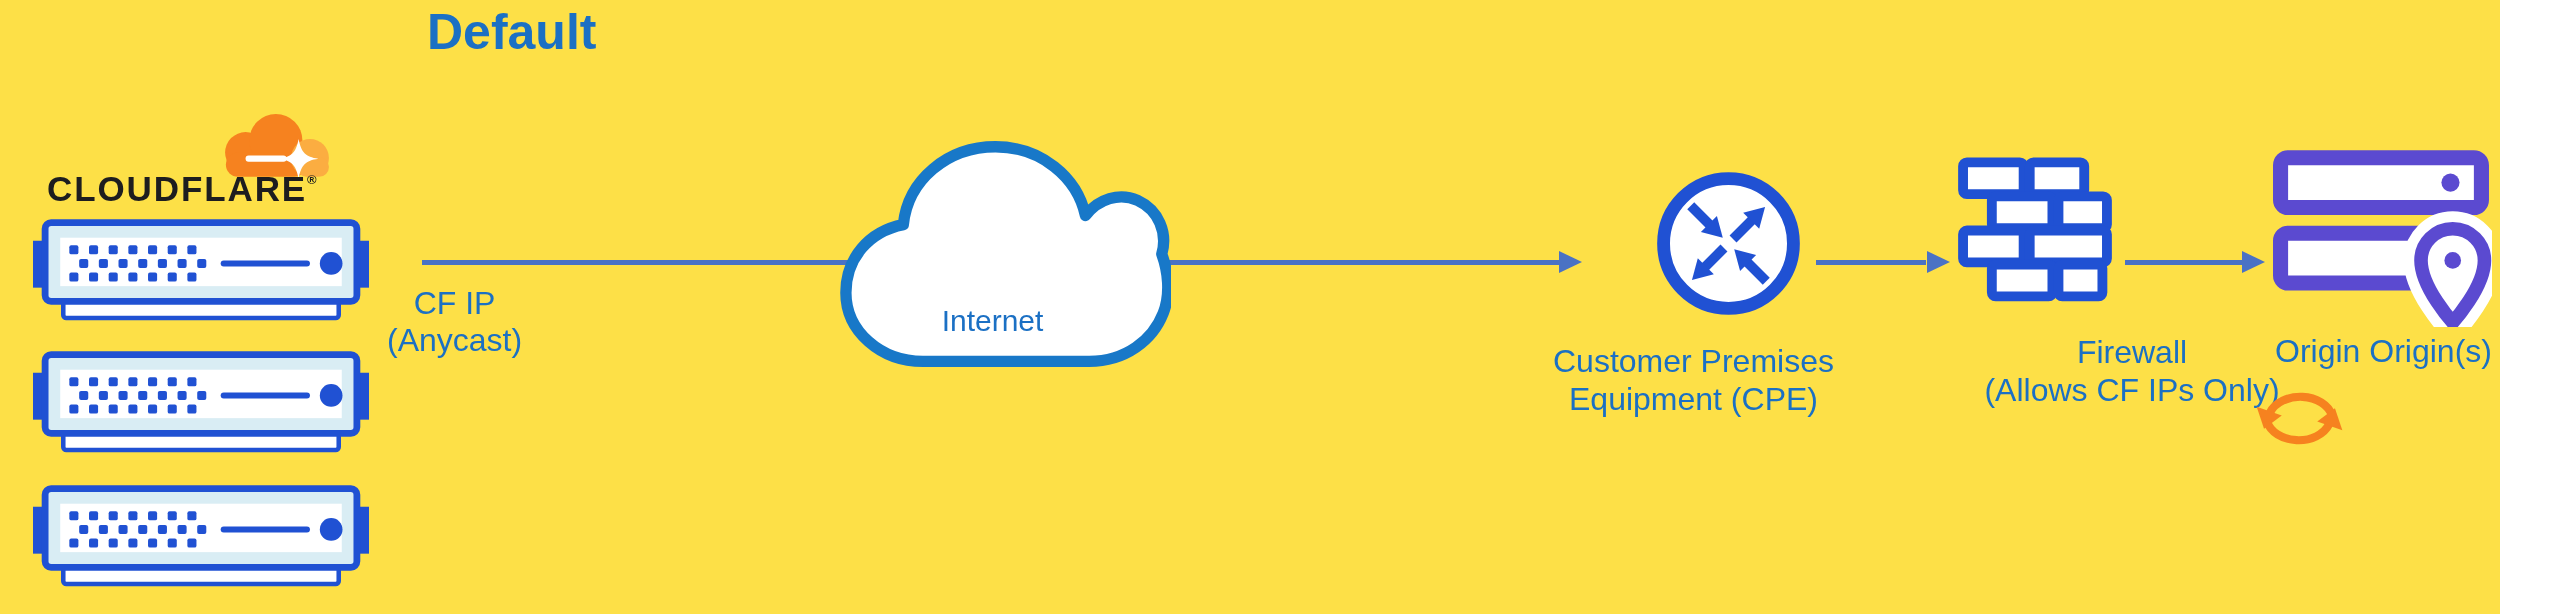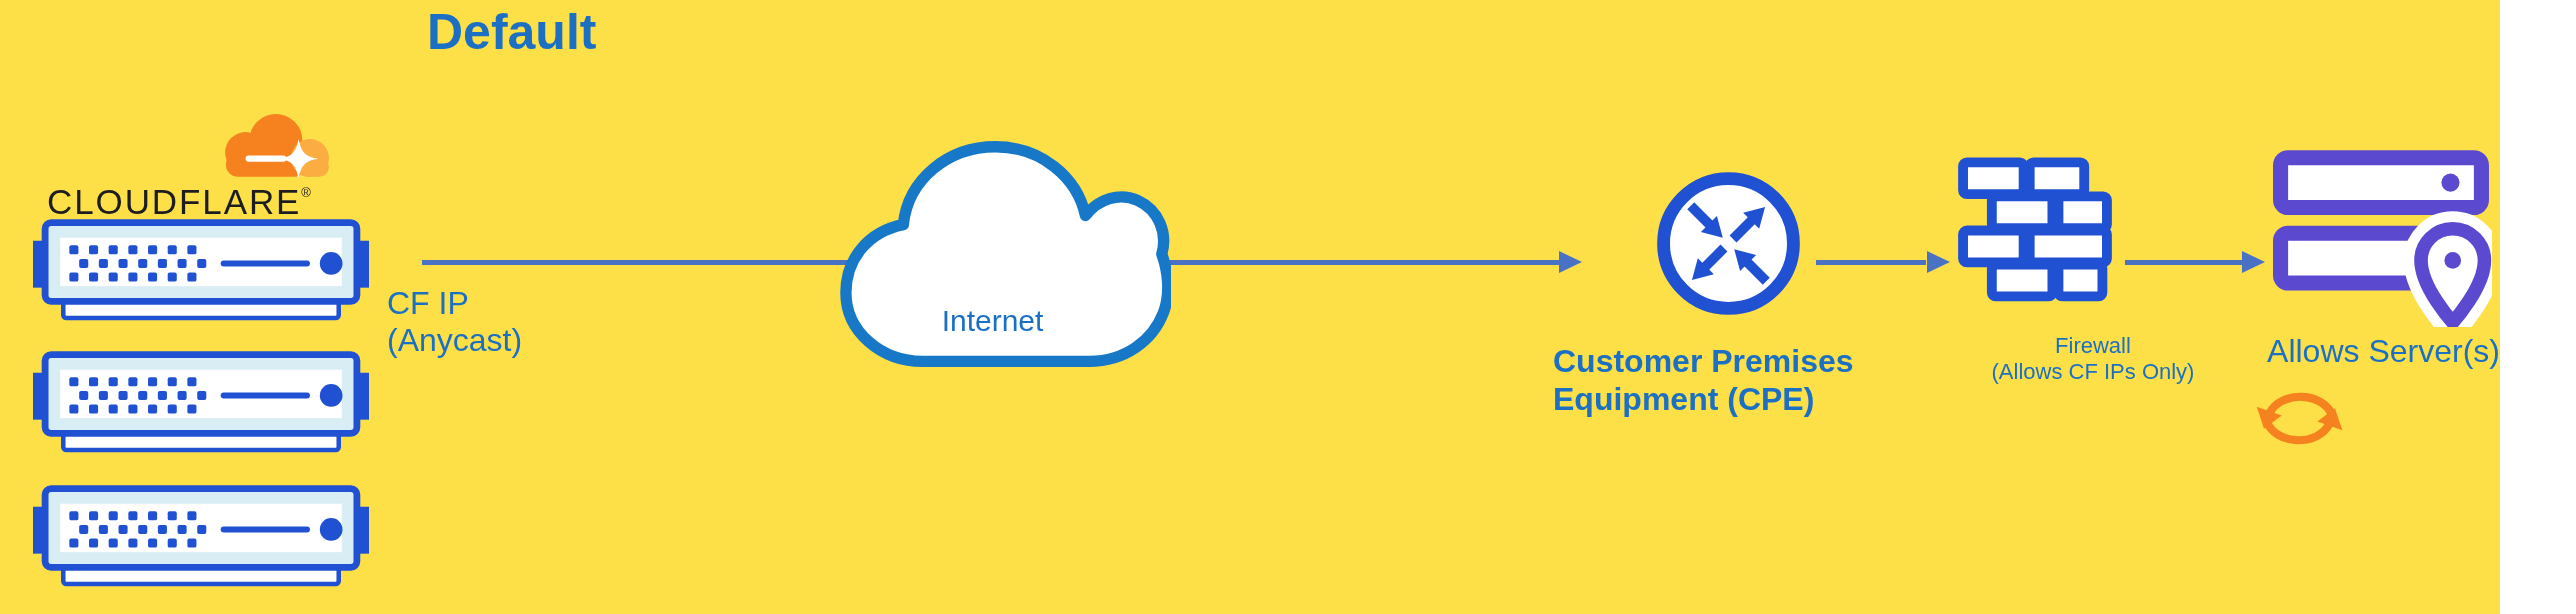--- a/index.html
+++ b/index.html
@@ -1,41 +1,41 @@
 <!DOCTYPE html>
 <html style="--text-blue: #1b70c4; --icon-blue: #2051d3; --line-blue: #4a72c4; --cloud-blue: #1878c8; --pale-blue: #d9edf4; --purple: #5b4ad0; --orange: #f6821f; --orange-light: #fbad41; --wordmark-black: #1d1d1f;font-size:12px"><head>
 <meta charset="utf-8">
 <style>
   html,body{margin:0;padding:0;background:#fff;}
   #canvas{position:relative;width:2500px;height:614px;background:#fde047;overflow:hidden;
           font-family:"Liberation Sans",sans-serif;}
   .abs{position:absolute;}
   .lbl{color:var(--text-blue);font-family:"Liberation Sans",sans-serif;}
-  .pre{white-space:pre-line;}
+  .pre{white-space:pre-line;text-align:center;}
   .center{text-align:center;}
 
   
   .title{left:427px;top:3px;font-size:50px;font-weight:700;letter-spacing:0px;}
 
   
-  .wordmark{left:47px;top:182px;font-size:35px;font-weight:400;letter-spacing:1.9px;
+  .wordmark{left:47px;top:169px;font-size:35px;font-weight:700;letter-spacing:1.9px;
             color:var(--wordmark-black);text-align:right;}
   .regmark{font-size:13px;vertical-align:16.6px;letter-spacing:0;}
 
   
   .flow-line{height:5.3px;background:var(--line-blue);z-index:1;}
   .ahead{width:0;height:0;border-top:11.4px solid transparent;border-bottom:11.4px solid transparent;
          border-left:23px solid var(--line-blue);z-index:1;}
 
   
   .req{left:460px;top:212px;font-size:30px;}
   .cfip{left:387px;top:285px;font-size:32px;line-height:1.16;}
   .inet{left:814px;top:304px;width:357px;font-size:30px;text-align:center;}
-  .cpel{left:1553px;top:342px;font-size:32px;line-height:1.19;font-weight:bold;}
-  .fwl{left:1904px;top:333px;width:378px;font-size:22px;line-height:1.19;}
+  .cpel{left:1553px;top:342px;font-size:32px;line-height:1.19;}
+  .fwl{left:1943px;top:333px;width:378px;font-size:32px;line-height:1.19;}
   .orgl{left:2232px;top:333px;width:303px;font-size:32px;}
   .note{left:2354px;top:395px;font-size:30px;line-height:1.375;}
 
   
   .ib{fill:var(--icon-blue);}
   .ibs{stroke:var(--icon-blue);fill:#fff;}
   .cloudline{stroke:var(--cloud-blue);fill:#fff;}
   .pb{stroke:var(--purple);fill:#fff;}
   .pf{fill:var(--purple);}
   .ob{stroke:var(--orange);fill:none;}
@@ -236,21 +236,21 @@
       <rect x="10" y="10" width="266" height="66" rx="10" class="pb" stroke-width="20"></rect>
       <circle cx="235" cy="43" r="12" class="pf"></circle>
       <rect x="10" y="110" width="266" height="66" rx="10" class="pb" stroke-width="20"></rect>
       <g>
         <path d="M238,228 C238,228 196,182 196,146 A 42,42 0 1 1 280,146 C 280,182 238,228 238,228 Z" fill="#fff" stroke="#fff" stroke-width="46"></path>
         <path d="M238,228 C238,228 196,182 196,146 A 42,42 0 1 1 280,146 C 280,182 238,228 238,228 Z" class="pb" stroke-width="18" stroke-linejoin="round"></path>
         <circle cx="238" cy="146" r="11" class="pf"></circle>
       </g>
     </svg>
   </div>
-  <div class="abs lbl orgl center">Allows Server(s)</div>
+  <div class="abs lbl orgl center">Origin Origin(s)</div>
 
   <div class="abs" style="left:2255px;top:386px;">
     <svg width="89" height="65" viewBox="0 0 120 88">
       <path d="M 104,40 A 44,33 0 0 0 20,36" class="ob" stroke-width="11"></path>
       <polygon points="12,58 2,28 36,40" class="of"></polygon>
       <path d="M 16,48 A 44,33 0 0 0 100,52" class="ob" stroke-width="11"></path>
       <polygon points="108,30 118,60 84,48" class="of"></polygon>
     </svg>
   </div>
 

